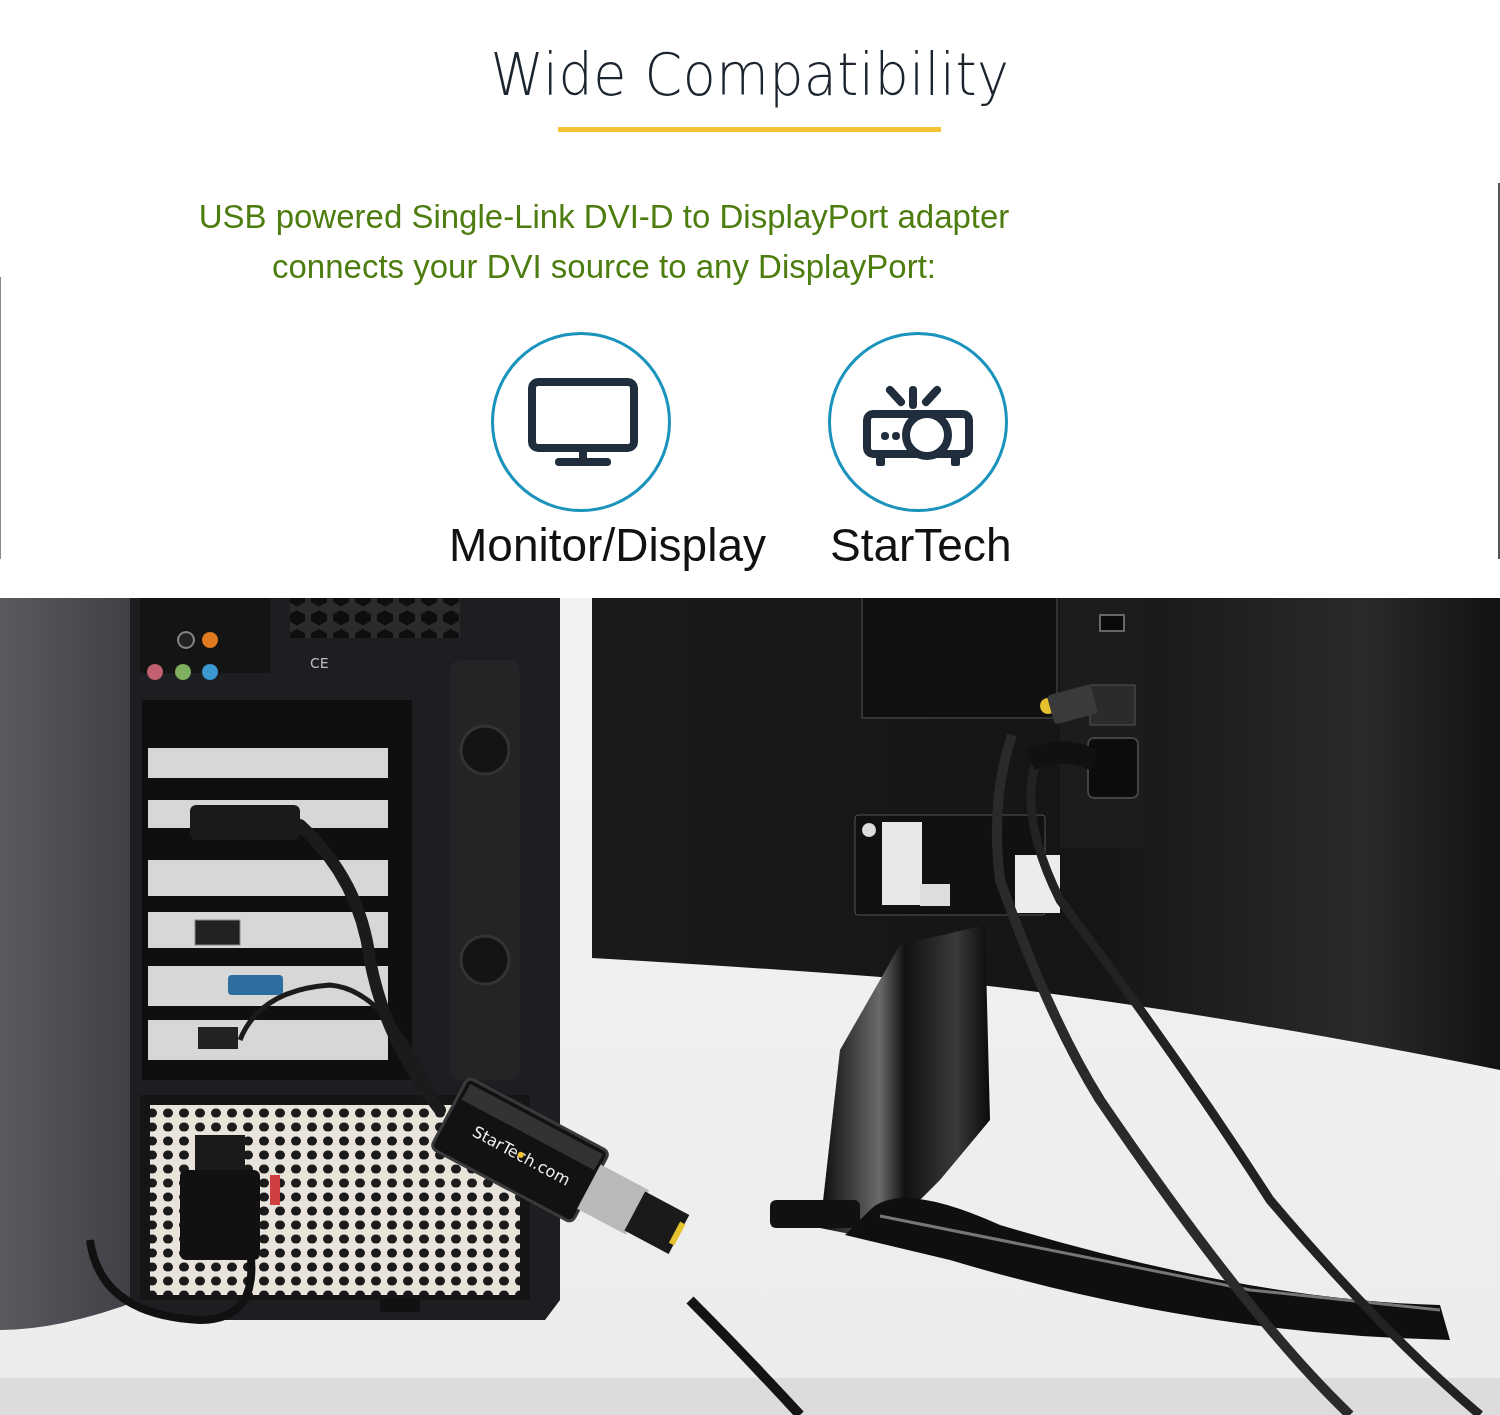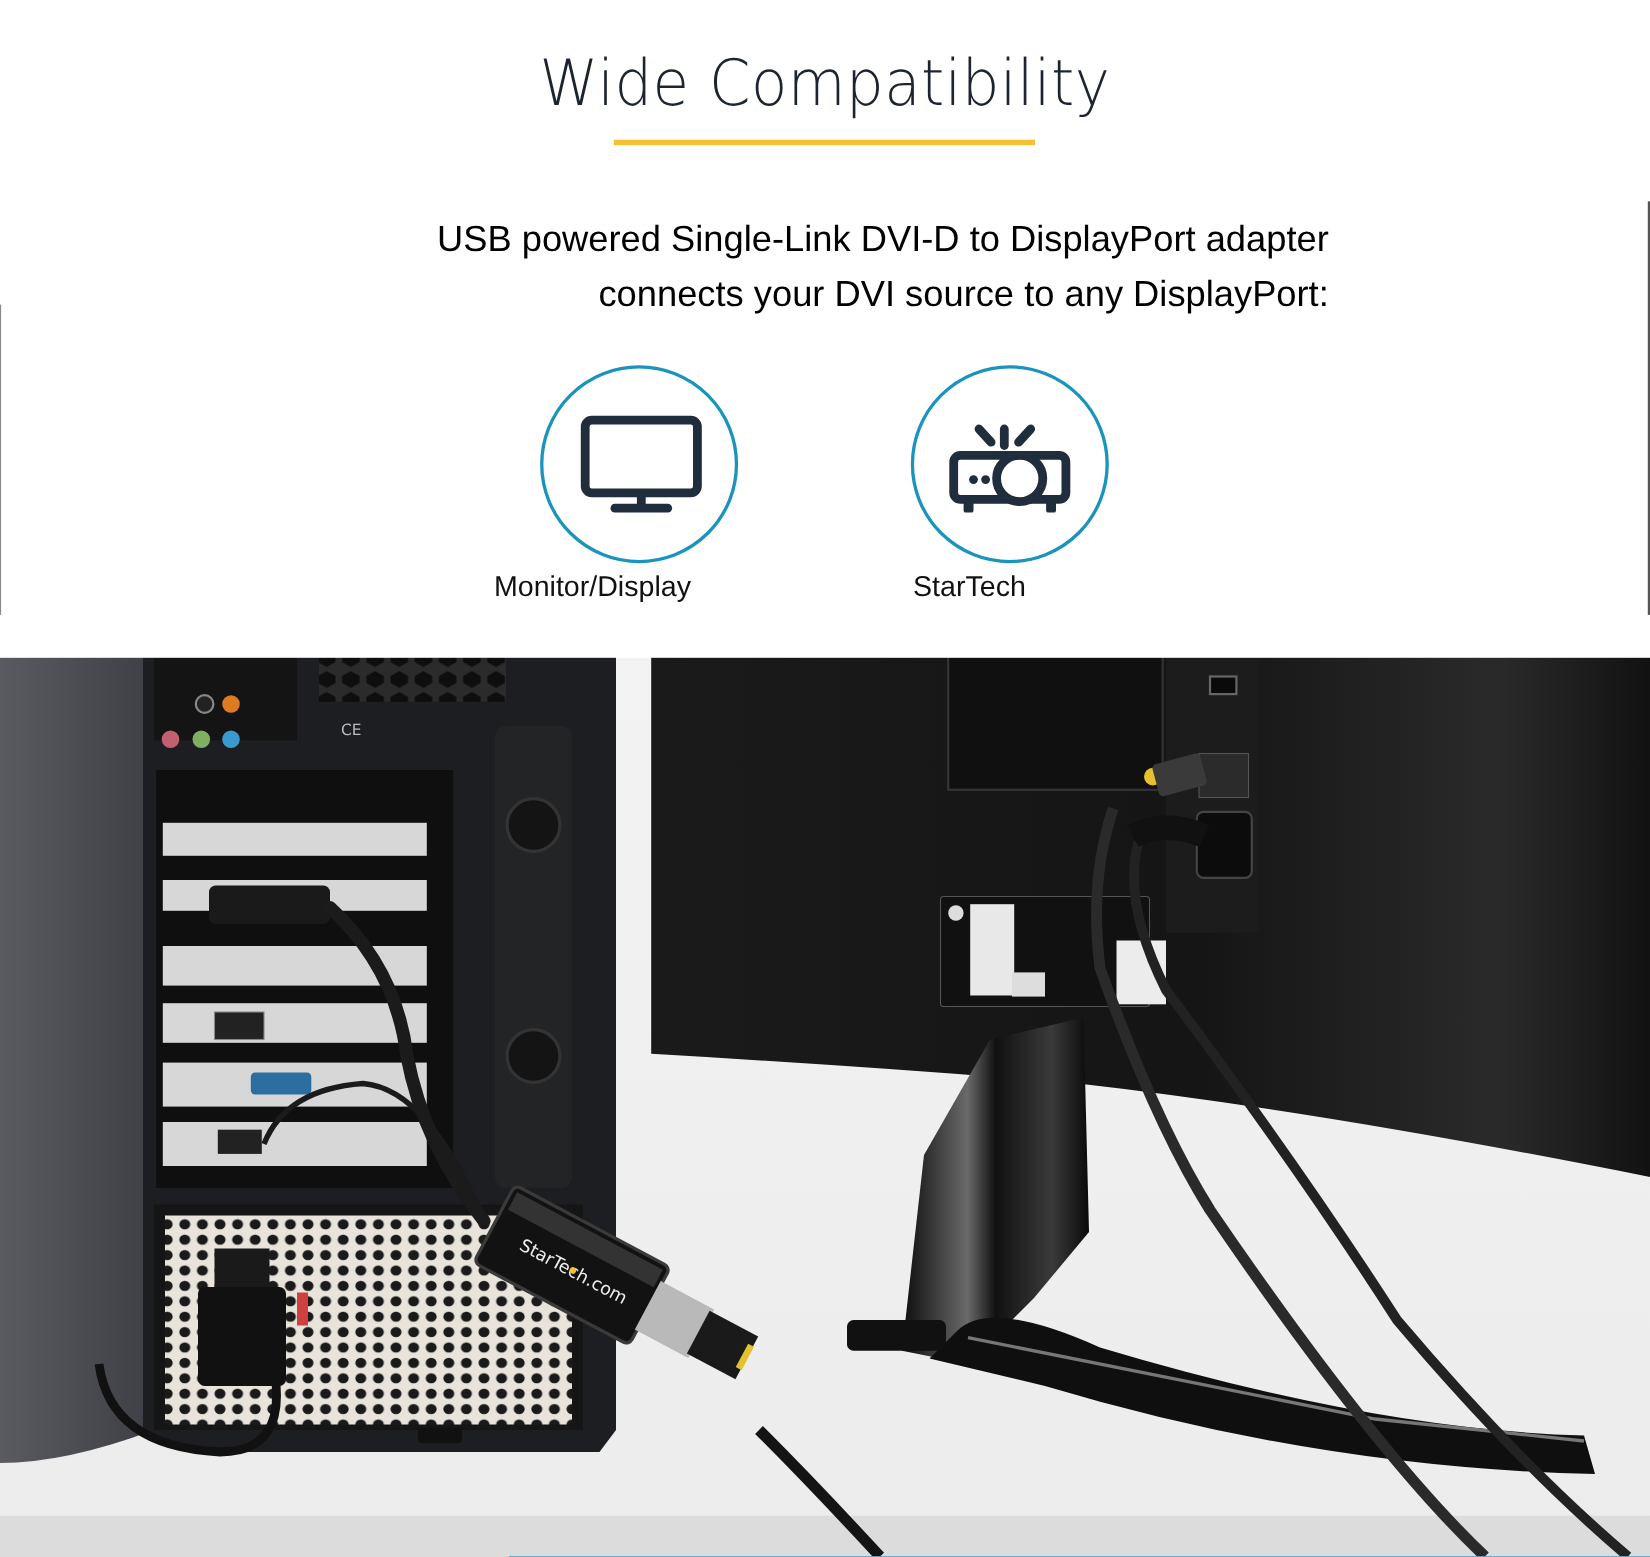--- a/index.html
+++ b/index.html
@@ -10,37 +10,37 @@
   }
   .hero { position: absolute; left: 0; top: 0; width: 1500px; height: 558px; background: #fff; z-index: 2; margin-top: 40px; }
   .title {
     position: absolute; left: 0; top: 0; width: 1500px; text-align: center;
     font-family: "DejaVu Sans", sans-serif; font-weight: 200;
     font-size: 58px; letter-spacing: 0.5px; line-height: 70px; color: #1c2430;
     transform: scaleX(0.93);
   }
   .underline { position: absolute; left: 558px; top: 87px; width: 383px; height: 5px; background: #f4c232; }
   .subtitle {
-    position: absolute; left: 0; top: 152px; width: 1208px; text-align: right;
-    font-size: 33px; line-height: 50px; color: #000000;
+    position: absolute; left: 0; top: 152px; width: 1208px; text-align: center;
+    font-size: 33px; line-height: 50px; color: #4d7c0f;
   }
   .subtitle span { display: block; }
   .feature { position: absolute; top: 292px; width: 180px; }
   .feature .circle {
     width: 174px; height: 174px; border-radius: 50%;
     border: 3px solid #1a93bd; background: #fff; position: relative;
   }
   .feature .circle svg { position: absolute; left: 0; top: 0; }
   .feature-label {
-    position: absolute; top: 478px; font-size: 26px; color: #111; text-align: left; white-space: nowrap;
+    position: absolute; top: 478px; font-size: 46px; color: #111; text-align: right; white-space: nowrap;
   }
   .edge-line-left { position: absolute; left: 0; top: 277px; width: 1px; height: 282px; background: #8a8a8a; z-index: 3; }
   .edge-line-right { position: absolute; left: 1498px; top: 183px; width: 2px; height: 376px; background: #555; z-index: 3; }
 
-  .photo { position: absolute; left: 0; top: 558px; width: 1500px; height: 857px; overflow: hidden; background: #0369a1; z-index: 1; }
+  .photo { position: absolute; left: 0; top: 558px; width: 1500px; height: 857px; overflow: hidden; background: #0ea5e9; z-index: 1; }
   .photo svg { display: block; }
 </style>
 </head>
 <body>
 
 <div class="hero">
   <div class="title">Wide Compatibility</div>
   <div class="underline"></div>
   <div class="subtitle">
     <span>USB powered Single-Link DVI-D to DisplayPort adapter</span>

